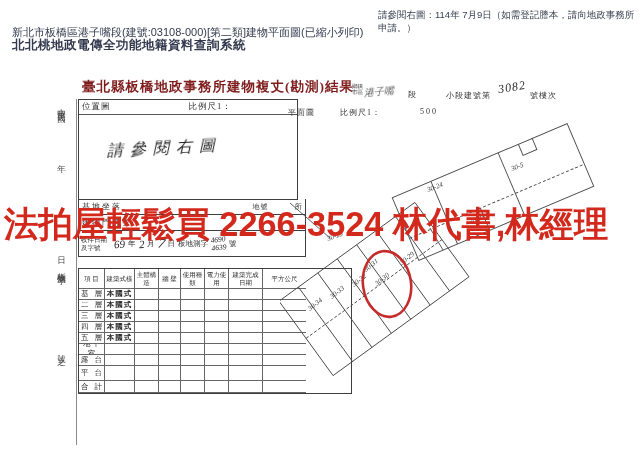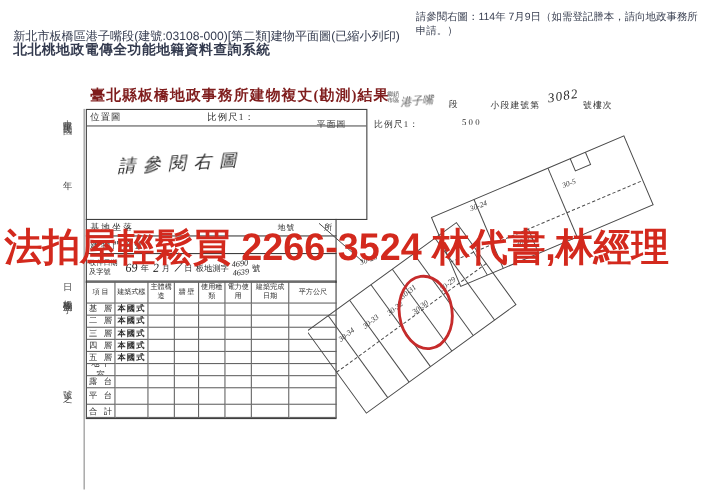--- a/index.html
+++ b/index.html
@@ -11,39 +11,39 @@
   
   .sys-title{left:12px;top:7px;font-size:12.5px;font-weight:bold;color:#333a4e;letter-spacing:.5px;margin-top:30px;}
   .query-date{left:378px;top:9px;font-size:9.5px;color:#3a4052;}
   .doc-subtitle{left:12px;top:25px;font-size:11px;color:#333a4e;}
   
   .doc{font-family:"Liberation Serif",serif;color:#2d2d2d;}
   .doc-title{left:82px;top:78px;font-size:13.5px;font-weight:bold;letter-spacing:1px;color:#7f1d1d;}
   .vline{border-left:1px solid #8a8a8a;width:0;}
   .vtext{writing-mode:vertical-rl;text-orientation:upright;font-size:8.5px;color:#444;letter-spacing:2px;}
   
-  .loc-box{left:78px;top:99px;width:256px;height:101px;border:1.5px solid #3f3f3f;box-sizing:border-box;}
+  .loc-box{left:78px;top:99px;width:220px;height:101px;border:1.5px solid #3f3f3f;box-sizing:border-box;}
   .loc-head{position:absolute;left:0;top:0;right:0;height:14px;border-bottom:1px solid #555;font-size:8.5px;display:flex;align-items:center;}
   .loc-label{margin-left:3px;letter-spacing:1px;}
   .loc-scale{margin-left:78px;letter-spacing:1px;}
   .hand{font-style:italic;color:#1f1f1f;}
   .loc-note{position:absolute;left:28px;top:38px;font-size:16px;letter-spacing:7px;transform:rotate(-3deg);filter:blur(.3px);}
   
   .row{left:78px;width:228px;border:1px solid #3f3f3f;border-top:none;box-sizing:border-box;display:flex;align-items:center;font-size:8px;}
   .row .lbl{margin-left:3px;letter-spacing:2px;}
   .row .mid{margin-left:auto;margin-right:26px;font-size:7px;letter-spacing:1px;}
   .row .rt{margin-right:3px;font-size:7.5px;}
   .receipt{gap:3px;}
   .receipt .stack{font-size:6.5px;line-height:1.15;margin-left:2px;width:30px;letter-spacing:0;}
   .receipt .hnum{font-size:11px;transform:rotate(-4deg);}
   .receipt .big7{font-size:14px;transform:rotate(8deg);}
   .receipt .nos{font-size:7.5px;line-height:1;transform:rotate(-6deg);}
   .receipt .sm{font-size:7.5px;}
   
-  .grid{left:78px;top:255px;width:228px;border:1.5px solid #3f3f3f;box-sizing:border-box;display:grid;
+  .grid{left:78px;top:268px;width:274px;border:1.5px solid #3f3f3f;box-sizing:border-box;display:grid;
         grid-template-columns:26px 30px 24px 22px 24px 24px 34px 43px;
         grid-template-rows:20px 11px 11px 11px 11px 11px 11px 11px 15px 12px;}
   .cell{border-right:1px solid #666;border-bottom:1px solid #666;box-sizing:border-box;overflow:hidden;
         display:flex;align-items:center;justify-content:center;text-align:center;}
   .cell.hd{font-size:6.5px;line-height:1.1;letter-spacing:0;padding:0 1px;}
   .cell.item{font-size:7.5px;letter-spacing:2px;justify-content:flex-start;padding-left:2px;}
   .cell.style{font-size:7.5px;font-weight:bold;letter-spacing:1px;}
   .cell:nth-child(8n){border-right:none;}
   
   .plabel{font-size:8px;color:#333;letter-spacing:1px;}

